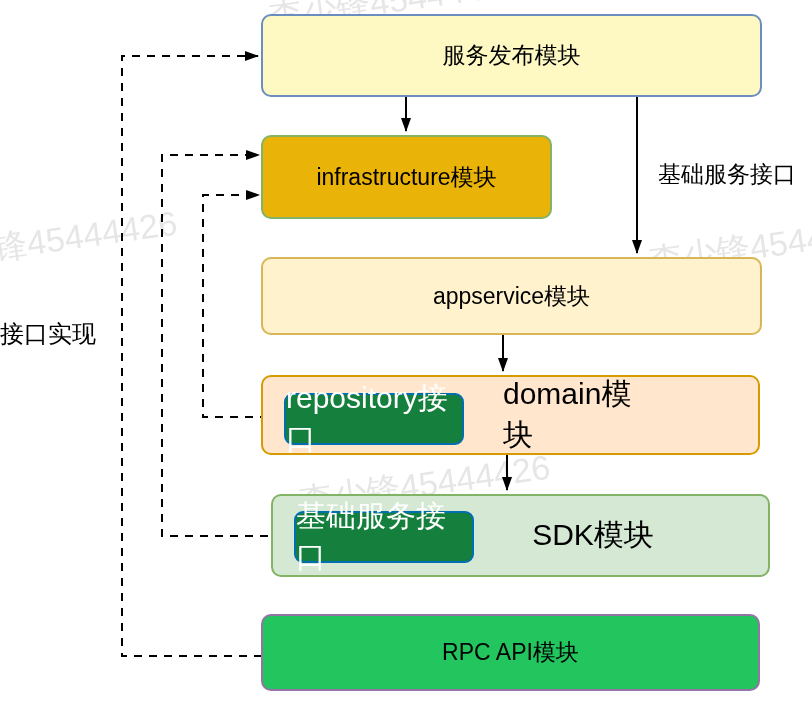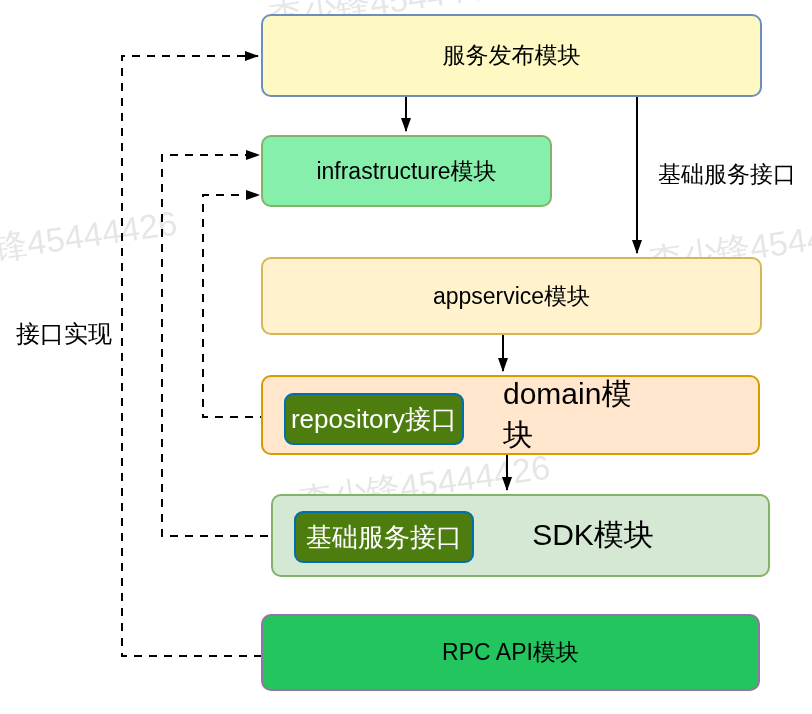--- a/index.html
+++ b/index.html
@@ -28,40 +28,40 @@
     box-sizing: border-box;
     border-radius: 10px;
     border: 2px solid #000;
     display: flex;
     align-items: center;
     justify-content: center;
     font-size: 23px;
     color: #000000;
   }
   .module.publish   { left: 261px; top: 14px;  width: 501px; height: 83px; background: #fef9c3; border-color: #6c8ebf; }
-  .module.infra     { left: 261px; top: 135px; width: 291px; height: 72px; background: #86efac; border-color: #82b366; }
+  .module.infra     { left: 261px; top: 135px; width: 291px; height: 84px; background: #eab308; border-color: #82b366; }
   .module.appsvc    { left: 261px; top: 257px; width: 501px; height: 78px; background: #fff2cc; border-color: #d6b656; }
   .module.domain    { left: 261px; top: 375px; width: 499px; height: 80px; background: #ffe6cc; border-color: #d79b00; }
   .module.sdk       { left: 271px; top: 494px; width: 499px; height: 83px; background: #d5e8d4; border-color: #82b366; }
   .module.rpc       { left: 261px; top: 614px; width: 499px; height: 77px; background: #22c55e; border-color: #9673a6; justify-content: center; }
 
   .iface-box {
     position: absolute;
     box-sizing: border-box;
     left: 21px;
     width: 180px;
     height: 52px;
-    background: #4d7c0f;
+    background: #15803d;
     border: 2px solid #006eaf;
     border-radius: 9px;
     display: flex;
     align-items: center;
     justify-content: center;
     color: #ffffff;
-    font-size: 26px;
+    font-size: 30px;
   }
   .domain .iface-box { top: 16px; }
   .sdk .iface-box    { top: 15px; }
 
   .offset-label {
     position: absolute;
     top: 0;
     height: 100%;
     display: flex;
     align-items: center;
@@ -71,21 +71,21 @@
   }
   .domain .offset-label { left: 240px; width: 140px; }
   .sdk .offset-label    { left: 250px; width: 140px; }
 
   .edge-label {
     position: absolute;
     color: #000000;
     white-space: nowrap;
   }
   .edge-label.code-path { left: 658px; top: 159px; font-size: 23px; }
-  .edge-label.iface-impl { left: 16px; top: 318px; font-size: 24px; }
+  .edge-label.iface-impl { left: 0; top: 318px; font-size: 24px; }
 
   .wm {
     position: absolute;
     color: rgba(140, 140, 140, 0.22);
     font-size: 34px;
     white-space: nowrap;
     transform: rotate(-8deg);
     pointer-events: none;
     user-select: none;
   }

